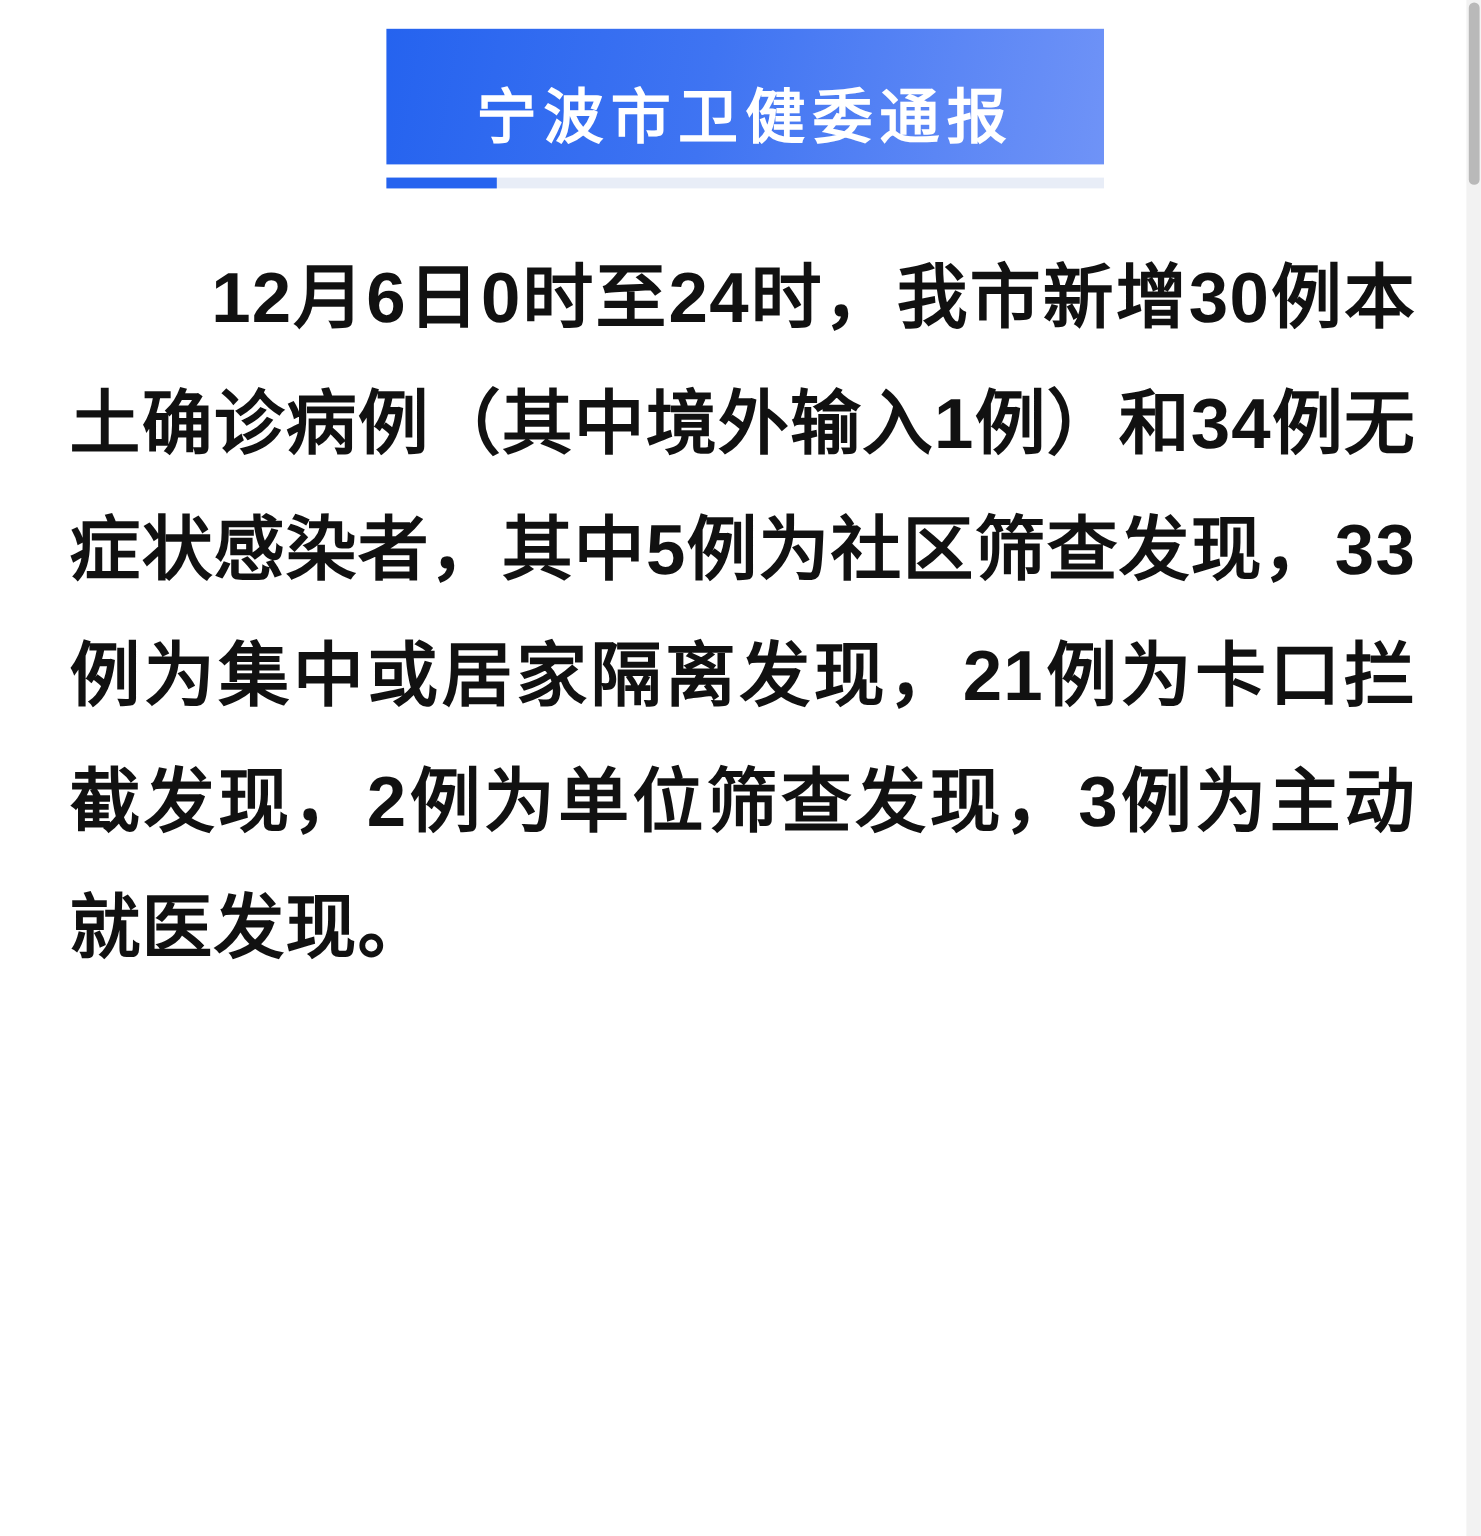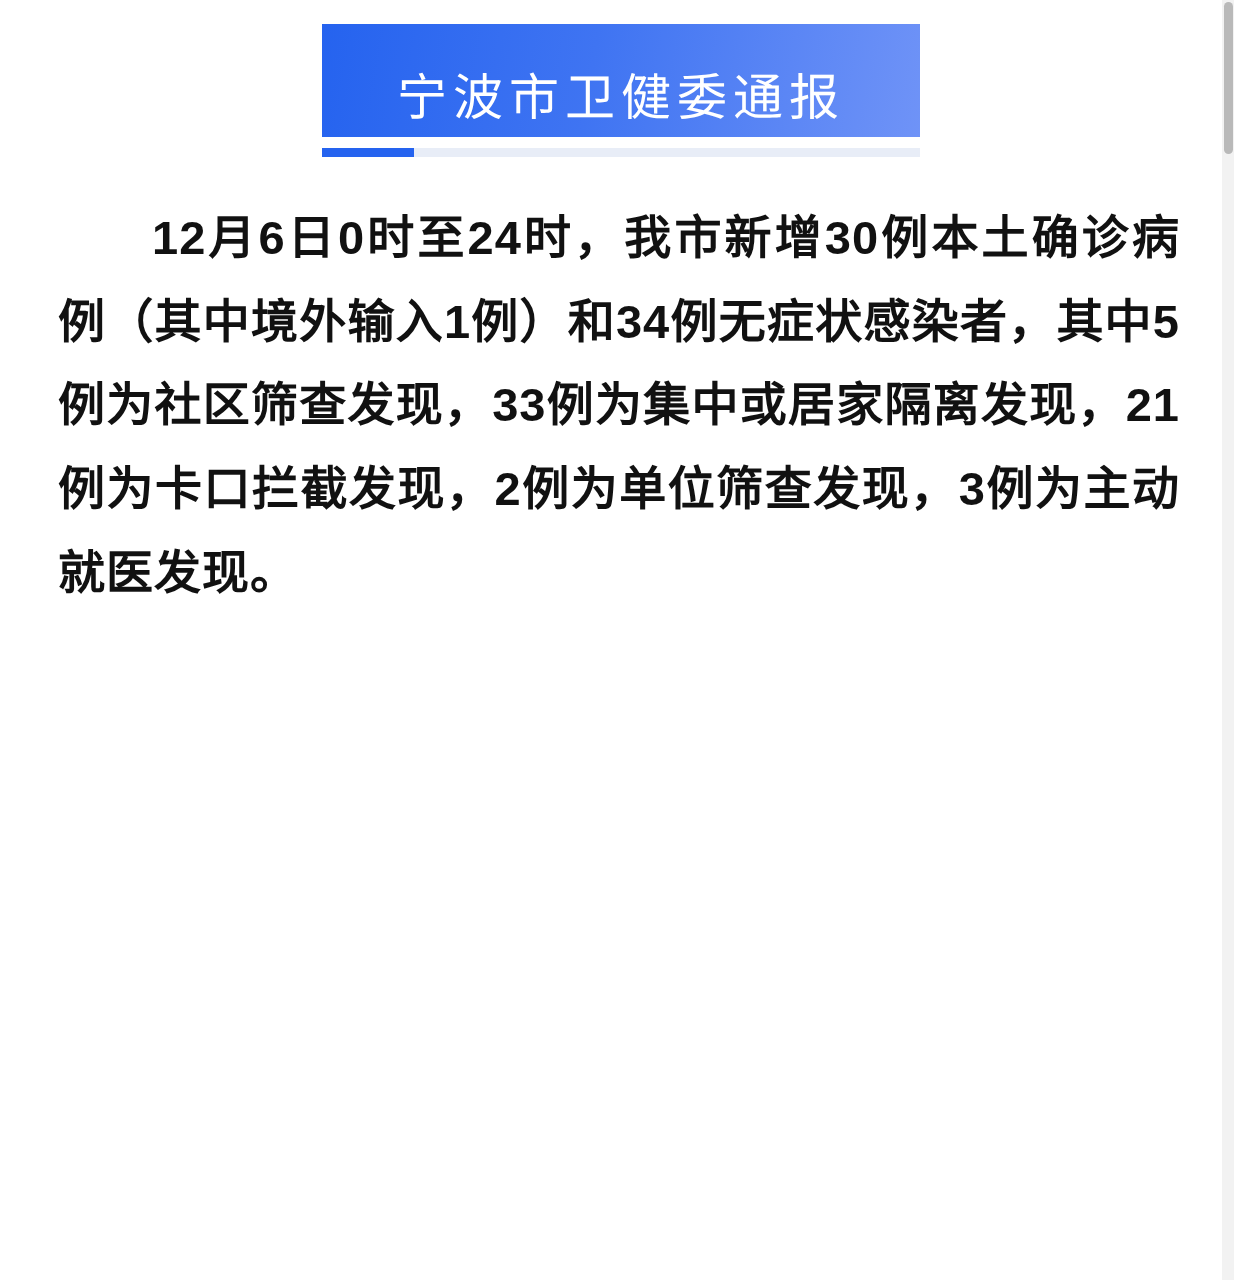--- a/index.html
+++ b/index.html
@@ -50,21 +50,21 @@
   .banner {
     height: 113px;
     background: linear-gradient(100deg, #2563ef 0%, #3f74f2 45%, #6f93f7 100%);
     display: flex;
     align-items: center;
     justify-content: center;
   }
   .banner-title {
     color: #ffffff;
     font-size: 50px;
-    font-weight: 400;
+    font-weight: 700;
     letter-spacing: 6px;
     line-height: 1;
     white-space: nowrap;
     margin-top: 35px;
   }
   .banner-underline {
     position: relative;
     margin-top: 11px;
     height: 9px;
     width: 598px;
@@ -79,21 +79,21 @@
     background: #2563ef;
   }
 
   
   .article {
     position: absolute;
     left: 58px;
     top: 196px;
     width: 1122px;
     color: #111111;
-    font-size: 47px;
+    font-size: 59px;
     line-height: 1.78;
     letter-spacing: 1px;
     text-align: justify;
     text-justify: inter-ideograph;
   }
   .article p {
     margin: 0 0 14px 0;
     text-indent: 2em;
   }
   .article p.p-bold {

